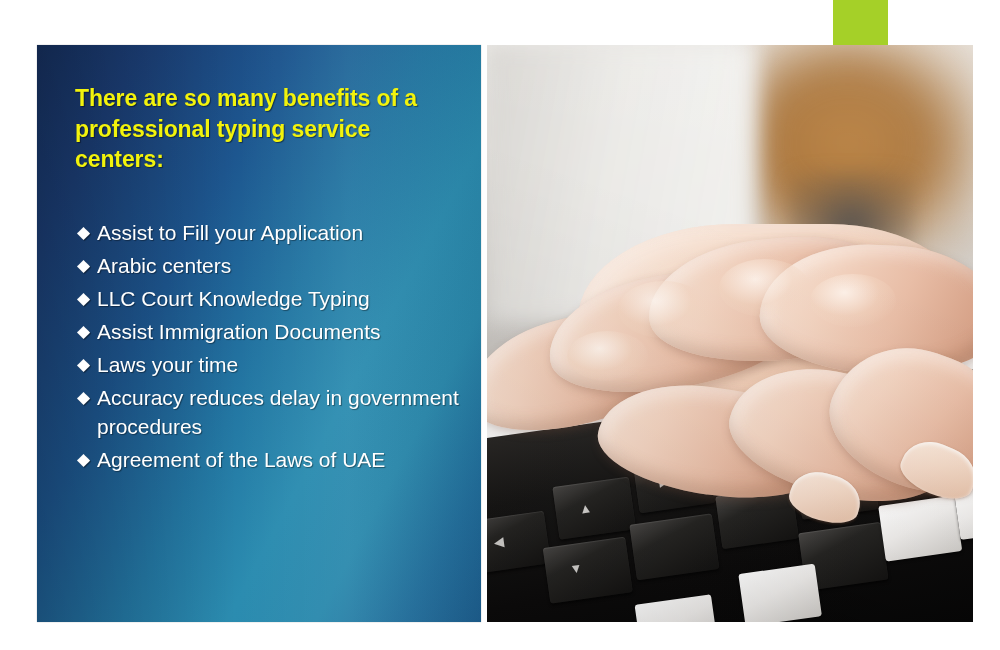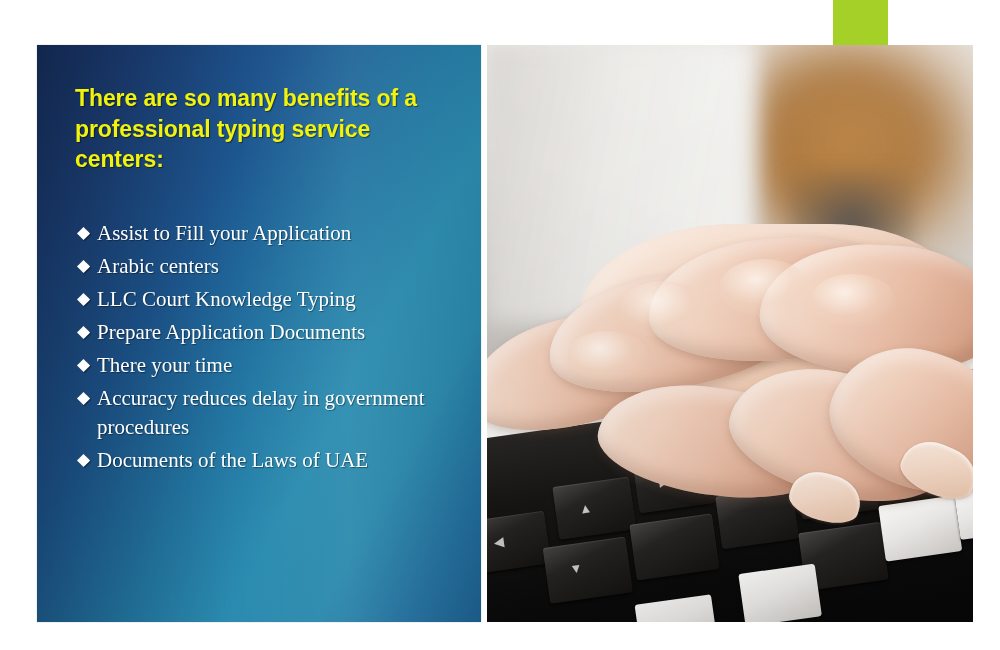--- a/index.html
+++ b/index.html
@@ -101,21 +101,20 @@
   .bullet-marker {
     flex: 0 0 auto;
     width: 20px;
     font-size: 17px;
     line-height: 1.68;
     color: #ffffff;
     text-shadow: 1px 1px 1px rgba(0,0,0,0.5);
   }
   .bullet-text {
     flex: 1 1 auto;
-    font-family: Liberation Serif, serif;
   }
 
   
   .photo {
     position: absolute;
     left: 487px;
     top: 45px;
     width: 486px;
     height: 577px;
     overflow: hidden;
@@ -298,36 +297,36 @@
           <span class="bullet-text">Arabic centers</span>
         </li>
 
         <li class="bullet-item">
           <span class="bullet-marker">◆</span>
           <span class="bullet-text">LLC Court Knowledge Typing</span>
         </li>
 
         <li class="bullet-item">
           <span class="bullet-marker">◆</span>
-          <span class="bullet-text">Prepare Application Documents</span>
-        </li>
-
-        <li class="bullet-item">
-          <span class="bullet-marker">◆</span>
-          <span class="bullet-text">There your time</span>
+          <span class="bullet-text">Assist Immigration Documents</span>
+        </li>
+
+        <li class="bullet-item">
+          <span class="bullet-marker">◆</span>
+          <span class="bullet-text">Laws your time</span>
         </li>
 
         <li class="bullet-item">
           <span class="bullet-marker">◆</span>
           <span class="bullet-text">Accuracy reduces delay in government procedures</span>
         </li>
 
         <li class="bullet-item">
           <span class="bullet-marker">◆</span>
-          <span class="bullet-text">Documents of the Laws of UAE</span>
+          <span class="bullet-text">Agreement of the Laws of UAE</span>
         </li>
 
       </ul>
     </div>
   </div>
 
   <div class="photo">
     <div class="photo-bg"></div>
     <div class="photo-bg-blur-a"></div>
     <div class="photo-bg-blur-b"></div>

